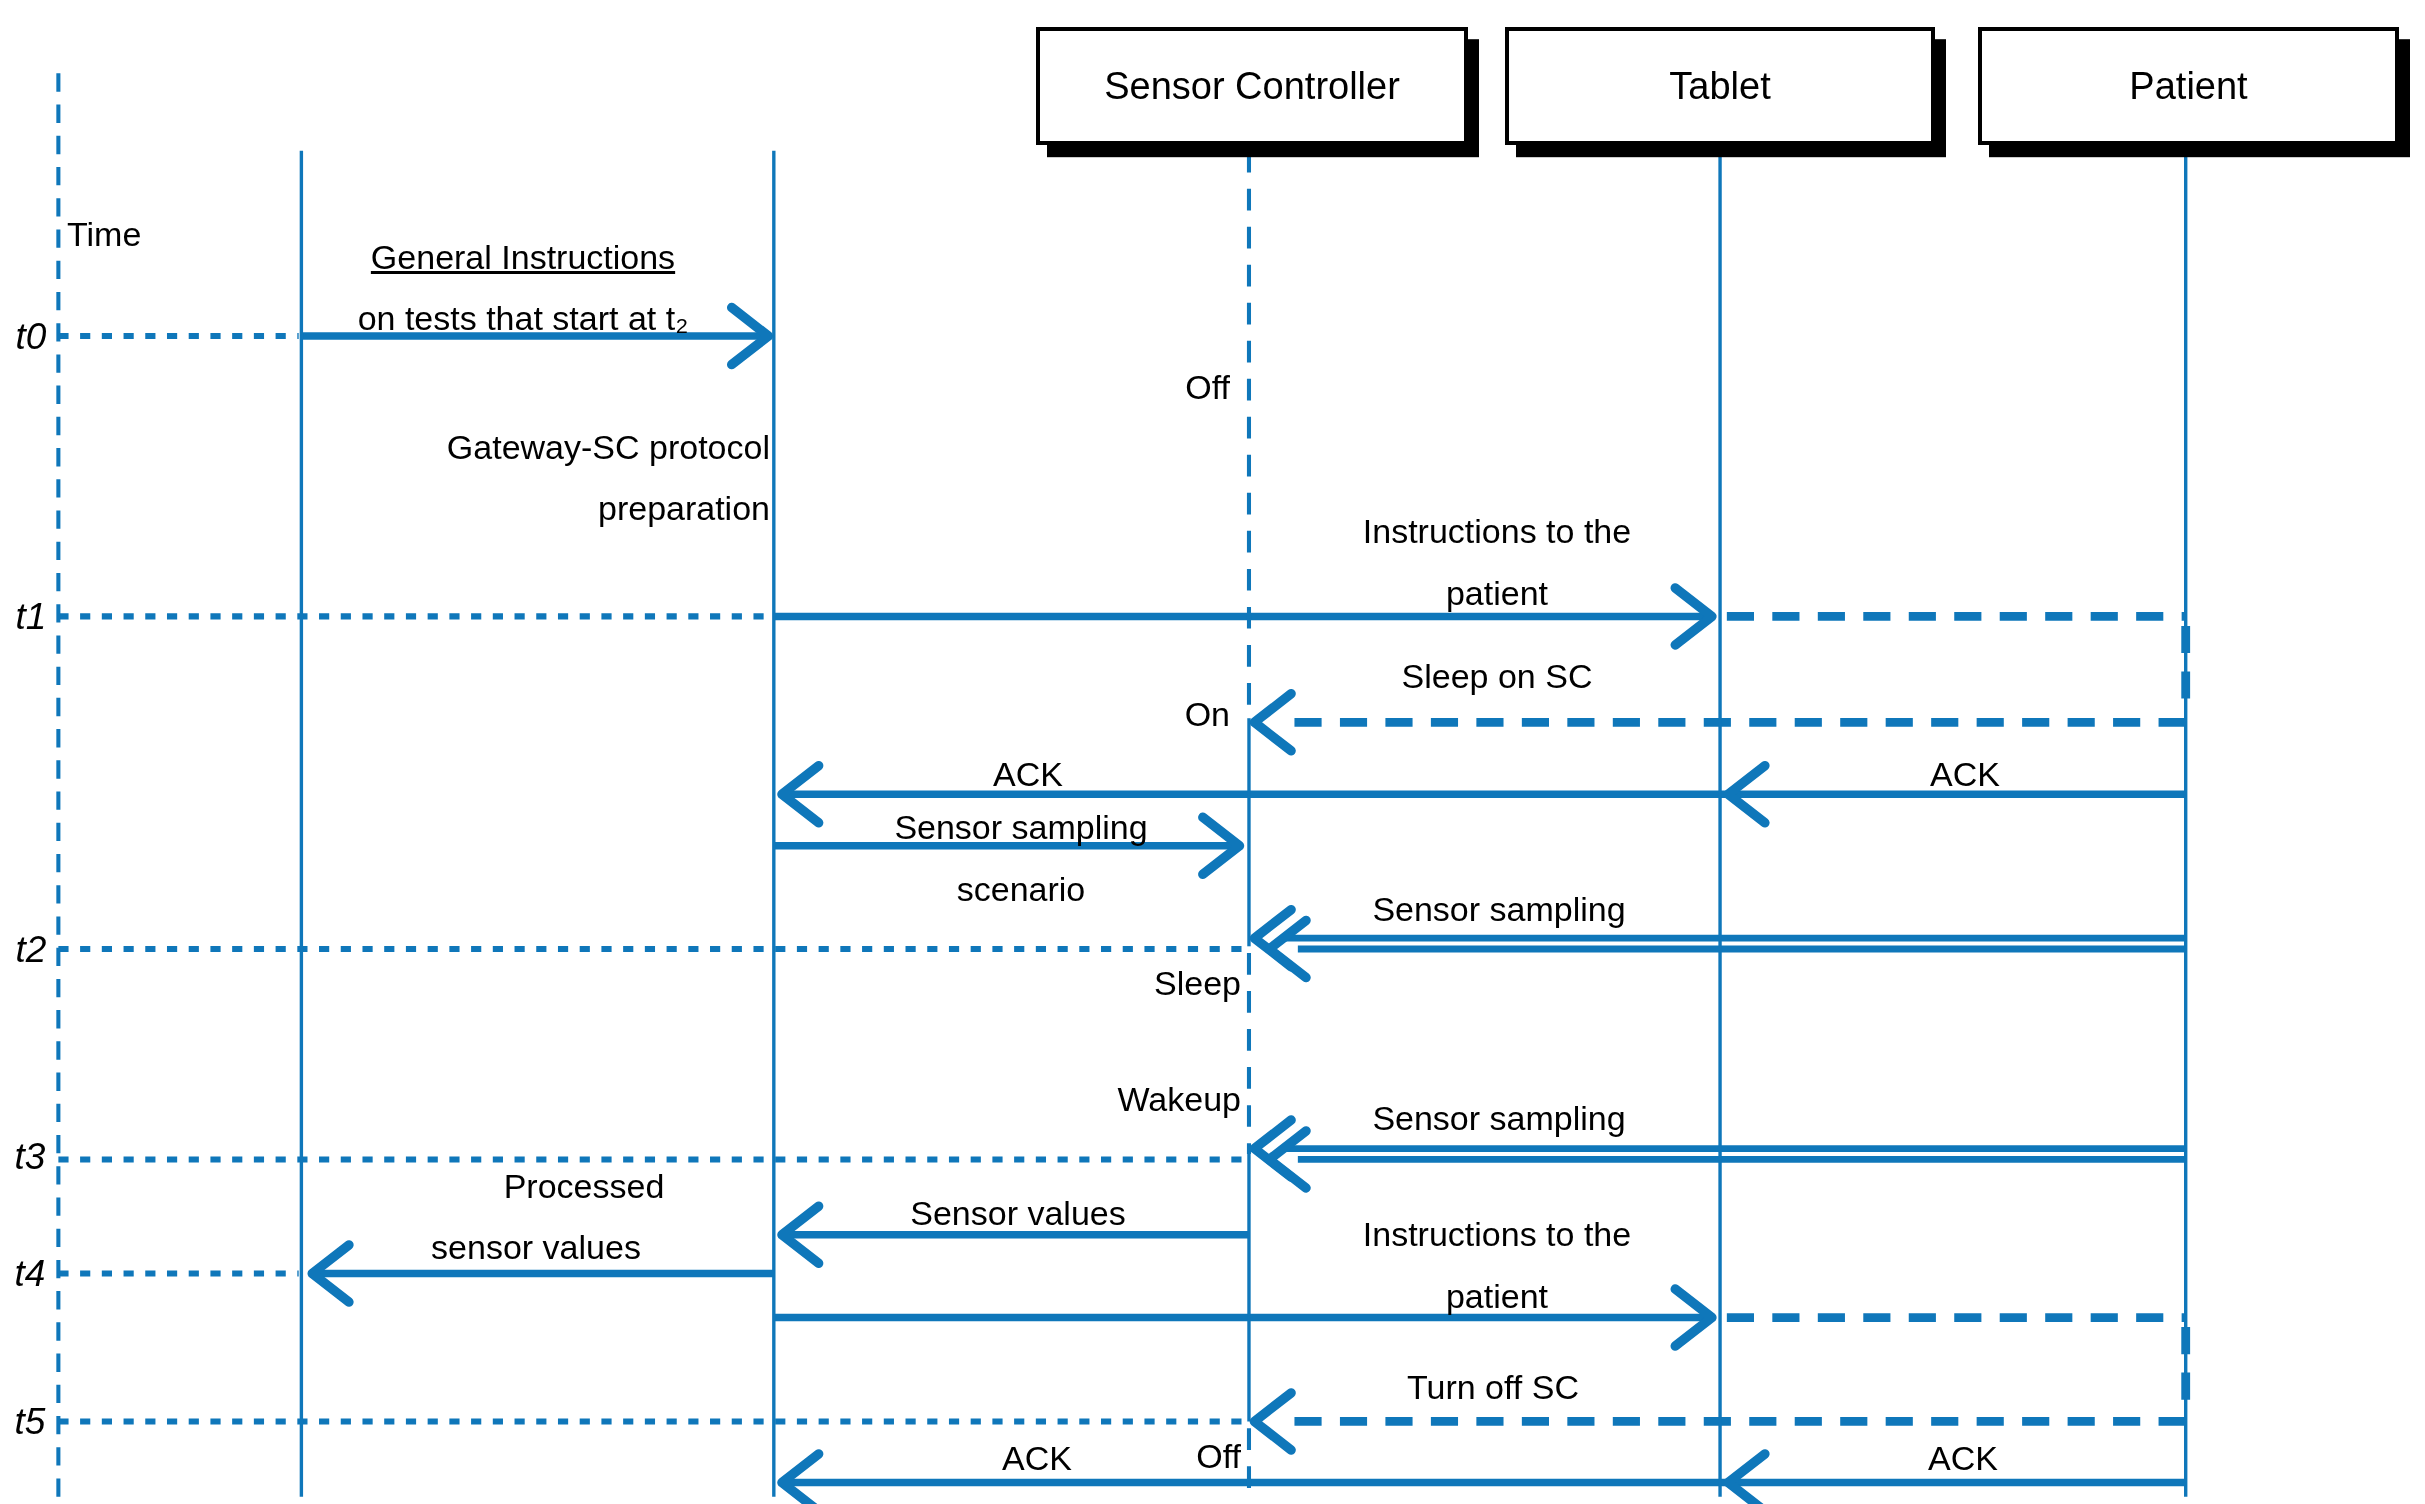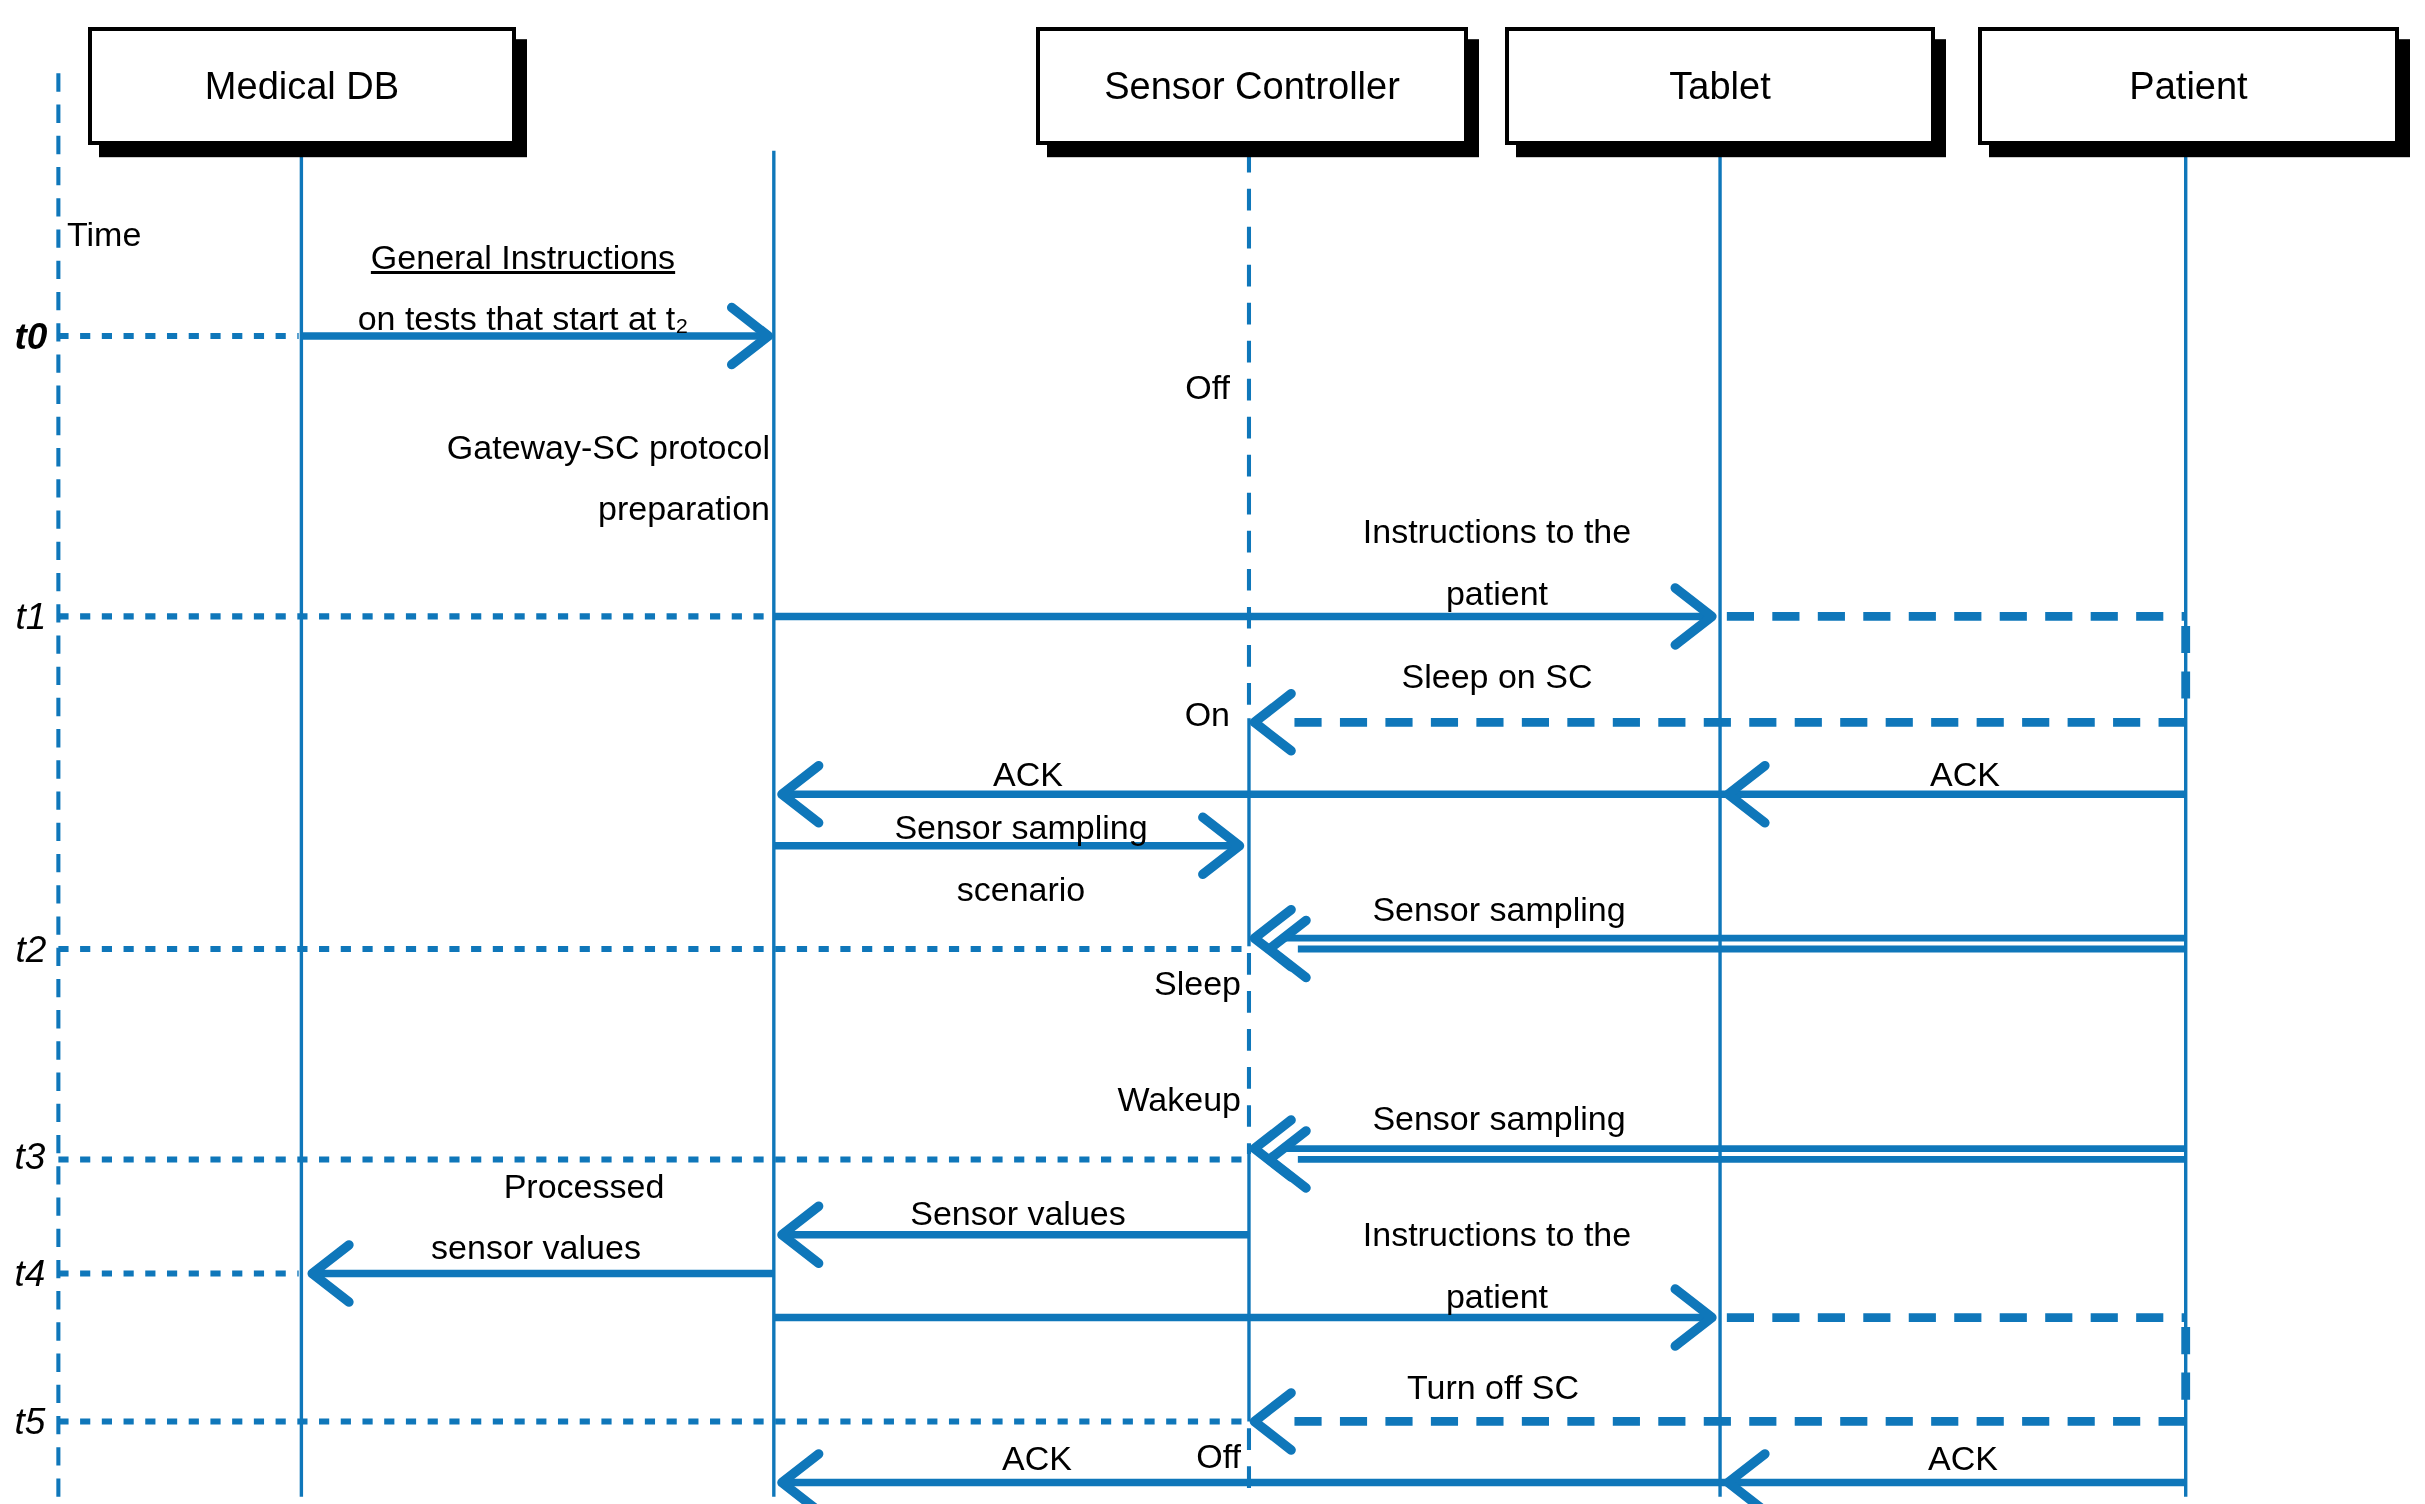--- a/index.html
+++ b/index.html
@@ -81,23 +81,20 @@
       <polyline points="1924,1356 1870,1398 1924,1440" fill="none" stroke="#0f77ba" stroke-width="14" stroke-linecap="round" stroke-linejoin="round"></polyline>
       <polyline points="1902,1650 1848,1692 1902,1734" fill="none" stroke="#0f77ba" stroke-width="14" stroke-linecap="round" stroke-linejoin="round"></polyline>
       <polyline points="1924,1666 1870,1708 1924,1750" fill="none" stroke="#0f77ba" stroke-width="14" stroke-linecap="round" stroke-linejoin="round"></polyline>
       <polyline points="1206,1777 1152,1819 1206,1861" fill="none" stroke="#0f77ba" stroke-width="14" stroke-linecap="round" stroke-linejoin="round"></polyline>
       <polyline points="514,1834 460,1876 514,1918" fill="none" stroke="#0f77ba" stroke-width="14" stroke-linecap="round" stroke-linejoin="round"></polyline>
       <polyline points="2468,1899 2522,1941 2468,1983" fill="none" stroke="#0f77ba" stroke-width="14" stroke-linecap="round" stroke-linejoin="round"></polyline>
       <polyline points="1902,2052 1848,2094 1902,2136" fill="none" stroke="#0f77ba" stroke-width="14" stroke-linecap="round" stroke-linejoin="round"></polyline>
       <polyline points="2600,2142 2546,2184 2600,2226" fill="none" stroke="#0f77ba" stroke-width="14" stroke-linecap="round" stroke-linejoin="round"></polyline>
       <polyline points="1206,2142 1152,2184 1206,2226" fill="none" stroke="#0f77ba" stroke-width="14" stroke-linecap="round" stroke-linejoin="round"></polyline>
     </svg>
-<div class="actor-box" style="left: 88px; top: 27px; width: 428px; height: 118px;">
-      <div class="actor-label">Medical DB</div>
-    </div>
     <div class="actor-box" style="left: 1036px; top: 27px; width: 432px; height: 118px;">
       <div class="actor-label">Sensor Controller</div>
     </div>
     <div class="actor-box" style="left: 1505px; top: 27px; width: 430px; height: 118px;">
       <div class="actor-label">Tablet</div>
     </div>
     <div class="actor-box" style="left: 1978px; top: 27px; width: 421px; height: 118px;">
       <div class="actor-label">Patient</div>
     </div>
     <div class="lbl mid" style="left: 523px; top: 257px; text-decoration: underline;">General Instructions</div>
@@ -120,20 +117,20 @@
     <div class="lbl mid" style="left: 536px; top: 1186px; margin-left: 48px;">Processed</div>
     <div class="lbl mid" style="left: 536px; top: 1247px;">sensor values</div>
     <div class="lbl mid" style="left: 1018px; top: 1213px;">Sensor values</div>
     <div class="lbl mid" style="left: 1497px; top: 1234px;">Instructions to the</div>
     <div class="lbl mid" style="left: 1497px; top: 1296px;">patient</div>
     <div class="lbl mid" style="left: 1493px; top: 1387px;">Turn off SC</div>
     <div class="lbl end" style="left: 1241px; top: 1456px;">Off</div>
     <div class="lbl mid" style="left: 1037px; top: 1458px;">ACK</div>
     <div class="lbl mid" style="left: 1963px; top: 1458px;">ACK</div>
     <div class="lbl start" style="left: 67px; top: 234px;">Time</div>
-    <div class="lbl mid tick" style="left: 31px; top: 336px; font-weight: bold;">t0</div>
+    <div class="lbl mid tick" style="left: 31px; top: 336px;">t0</div>
     <div class="lbl mid tick" style="left: 31px; top: 616px;">t1</div>
     <div class="lbl mid tick" style="left: 31px; top: 949px;">t2</div>
     <div class="lbl mid tick" style="left: 30px; top: 1156px;">t3</div>
     <div class="lbl mid tick" style="left: 30px; top: 1273px;">t4</div>
     <div class="lbl mid tick" style="left: 30px; top: 1421px;">t5</div>
   </div>
 
 
 </body></html>

